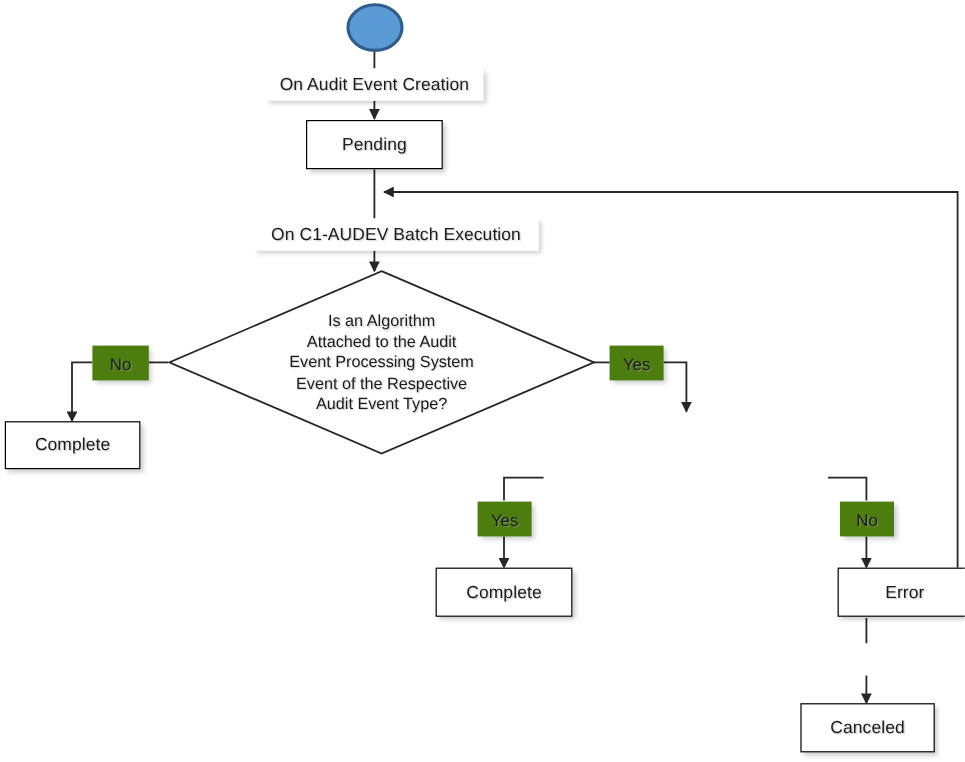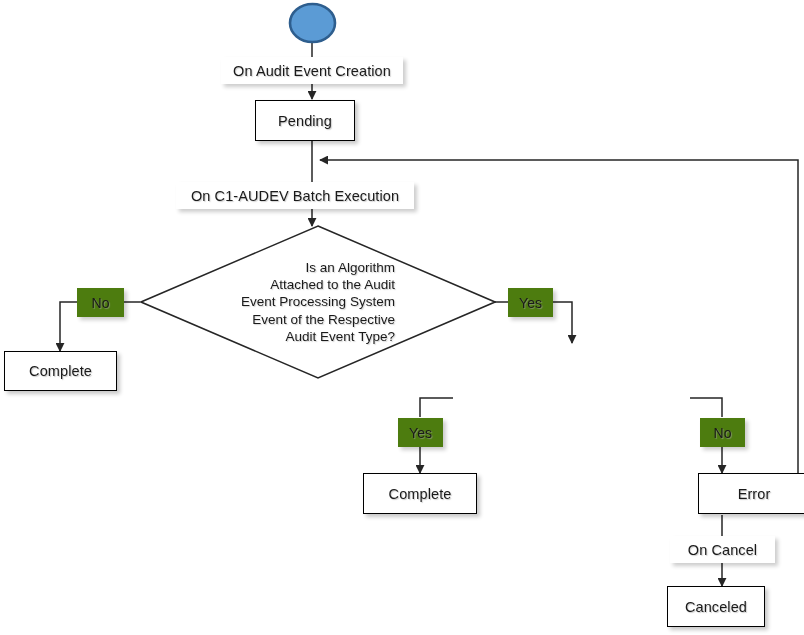--- a/index.html
+++ b/index.html
@@ -131,29 +131,29 @@
   <div class="node start-node" style="left:288px; top:2px; width:49px; height:42px;">
     <svg width="49" height="42" viewBox="0 0 49 42" xmlns="http://www.w3.org/2000/svg">
       <ellipse cx="24.5" cy="21" rx="22.5" ry="19" fill="#5B9BD5" stroke="#2E5E8E" stroke-width="2.6"></ellipse>
     </svg>
   </div>
 
   <div class="node label-plaque" style="left:221px; top:57px; width:182px; height:27px;">
     <span>On Audit Event Creation</span>
   </div>
 
-  <div class="node state-box" style="left:255px; top:100px; width:100px; height:41px;">
+  <div class="node state-box" style="left:255px; top:100px; width:114px; height:41px;">
     <span>Pending</span>
   </div>
 
-  <div class="node label-plaque" style="left:176px; top:182px; width:238px; height:27px;">
+  <div class="node label-plaque" style="left:211px; top:182px; width:238px; height:27px;">
     <span>On C1-AUDEV Batch Execution</span>
   </div>
 
-  <div class="node decision" style="left:140px; top:225px; width:356px; height:154px;text-align:right;">
+  <div class="node decision" style="left:140px; top:225px; width:356px; height:154px;">
     <svg class="diamond-svg" width="356" height="154" viewBox="0 0 356 154" xmlns="http://www.w3.org/2000/svg">
       <polygon points="178,1 355,77 178,153 1,77" fill="#ffffff" stroke="#262626" stroke-width="1.5"></polygon>
     </svg>
     <span class="decision-text">Is an Algorithm
 Attached to the Audit
 Event Processing System
 Event of the Respective
 Audit Event Type?</span>
   </div>
 
@@ -179,21 +179,18 @@
   </div>
 
   <div class="node state-box" style="left:363px; top:473px; width:114px; height:41px;">
     <span>Complete</span>
   </div>
 
   <div class="node state-box" style="left:698px; top:473px; width:112px; height:41px;">
     <span>Error</span>
   </div>
 
-  <div class="node label-plaque" style="left:670px; top:536px; width:105px; height:27px;">
-    <span>On Cancel</span>
-  </div>
 
-  <div class="node state-box" style="left:667px; top:586px; width:98px; height:41px;">
+  <div class="node state-box" style="left:667px; top:586px; width:112px; height:41px;">
     <span>Canceled</span>
   </div>
 
 </div>
 
 </body></html>

